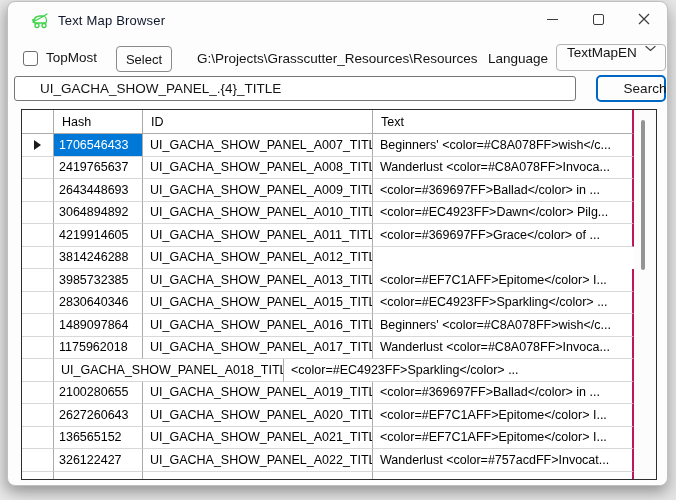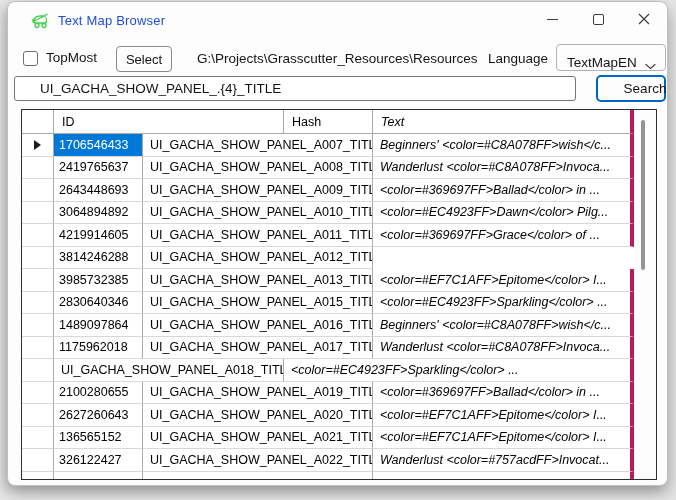--- a/index.html
+++ b/index.html
@@ -11,39 +11,39 @@
   }
   .window{
     position:absolute;left:7px;top:1px;width:661px;height:485px;
     background:#fdfdfd;border:1px solid #c0c0c0;border-radius:8px;
     box-shadow:-4px 5px 12px rgba(0,0,0,.20),4px 8px 16px rgba(0,0,0,.18);
     box-sizing:border-box;overflow:hidden;
   }
   
   .titlebar{position:absolute;left:0;top:0;width:100%;height:36px;display:flex;align-items:center;}
   .app-icon{margin-left:23px;width:19px;height:17px;flex:none;}
-  .title-text{margin-left:8px;font-size:13px;color:#1d4ed8;letter-spacing:.2px;}
+  .title-text{margin-left:8px;font-size:13px;color:#0f172a;letter-spacing:.2px;}
   .caption-buttons{position:absolute;right:0;top:0;height:34px;display:flex;}
   .caption-btn{width:46px;height:34px;display:flex;align-items:center;justify-content:center;cursor:default;}
   .glyph-min{width:11px;height:0;border-top:1px solid #3c3c3c;}
   .glyph-max{width:9px;height:9px;border:1px solid #3c3c3c;border-radius:2px;}
   
   .chk{position:absolute;left:15px;top:49px;width:15px;height:15px;border:1px solid #6e6e6e;border-radius:3px;background:#fff;box-sizing:border-box;}
   .chk-label{position:absolute;left:38px;top:48px;font-size:13.5px;color:#141414;}
   .btn-select{
     position:absolute;left:108px;top:44px;width:56px;height:26px;
     background:#fdfdfd;border:1px solid #8a8a8a;border-radius:4px;
     font-size:13px;color:#141414;display:flex;align-items:center;justify-content:center;box-sizing:border-box;
   }
   .path-text{position:absolute;left:189px;top:49px;font-size:13.5px;color:#141414;white-space:nowrap;}
   .lang-label{position:absolute;left:480px;top:49px;font-size:13.5px;color:#141414;}
   .combo{
     position:absolute;left:548px;top:42px;width:110px;height:27px;
     background:#fdfdfd;border:1px solid #b3b3b3;border-radius:4px;box-sizing:border-box;
-    display:flex;align-items:flex-end;
+    display:flex;align-items:flex-start;
   }
   .combo-value{margin-left:10px;font-size:13.5px;color:#141414;flex:1;}
   .combo-chevron{margin-right:9px;flex:none;display:flex;}
   
   .search-input{
     position:absolute;left:6px;top:74px;width:562px;height:25px;
     border:1px solid #767676;border-radius:3px;background:#fff;box-sizing:border-box;
     font-family:"Liberation Sans","DejaVu Sans",sans-serif;font-size:13.5px;color:#141414;
     padding:0 0 0 25px;outline:none;
   }
@@ -62,21 +62,21 @@
   .grid-row.partial{height:10px;}
   .cell{
     box-sizing:border-box;border-right:1px solid #ababab;border-bottom:1px solid #d8d8d8;
     font-size:12.5px;color:#000;white-space:nowrap;overflow:hidden;
     display:flex;align-items:center;background:#fff;
   }
   .header .cell{border-bottom:1px solid #ababab;}
   .c-rowhead{width:32px;flex:none;justify-content:center;}
   .c-hash{width:89px;flex:none;padding-left:5px;}
   .c-id{width:230px;flex:none;padding-left:7px;}
-  .c-text{flex:1;padding-left:7px;border-right:4px solid #be185d;font-style:italic;}
+  .c-text{flex:1;padding-left:7px;border-right:2px solid #be185d;}
   .header .c-hash,.header .c-id,.header .c-text{padding-left:8px;}
   .cell.selected{background:#0078d7;color:#fff;}
   .row-arrow{
     width:0;height:0;border-left:7px solid #1c1c1c;border-top:5px solid transparent;border-bottom:5px solid transparent;
   }
   .vscroll{
     position:absolute;right:0;top:0;width:22px;height:100%;background:#fcfcfc;
   }
   .vscroll-thumb{
     position:absolute;left:7px;top:10px;width:4px;height:150px;background:#949494;border-radius:2px;
@@ -129,22 +129,22 @@
   </div>
 
   <input class="search-input" type="text" value="UI_GACHA_SHOW_PANEL_.{4}_TITLE" style="">
   <div class="btn-search">Search</div>
 
   <div class="grid">
     <div class="grid-rows-clip">
       <div class="grid-inner">
         <div class="grid-row header">
           <div class="cell c-rowhead"></div>
+          <div class="cell c-hash">Hash</div>
           <div class="cell c-id">ID</div>
-          <div class="cell c-hash">Hash</div>
           <div class="cell c-text">Text</div>
         </div>
         <div id="grid-rows">
             <div class="grid-row">
               <div class="cell c-rowhead">
                 <div class="row-arrow"></div>
               </div>
               <div class="cell c-hash selected">1706546433</div>
               <div class="cell c-id">UI_GACHA_SHOW_PANEL_A007_TITLE</div>
               <div class="cell c-text">Beginners' &lt;color=#C8A078FF&gt;wish&lt;/c...</div>

